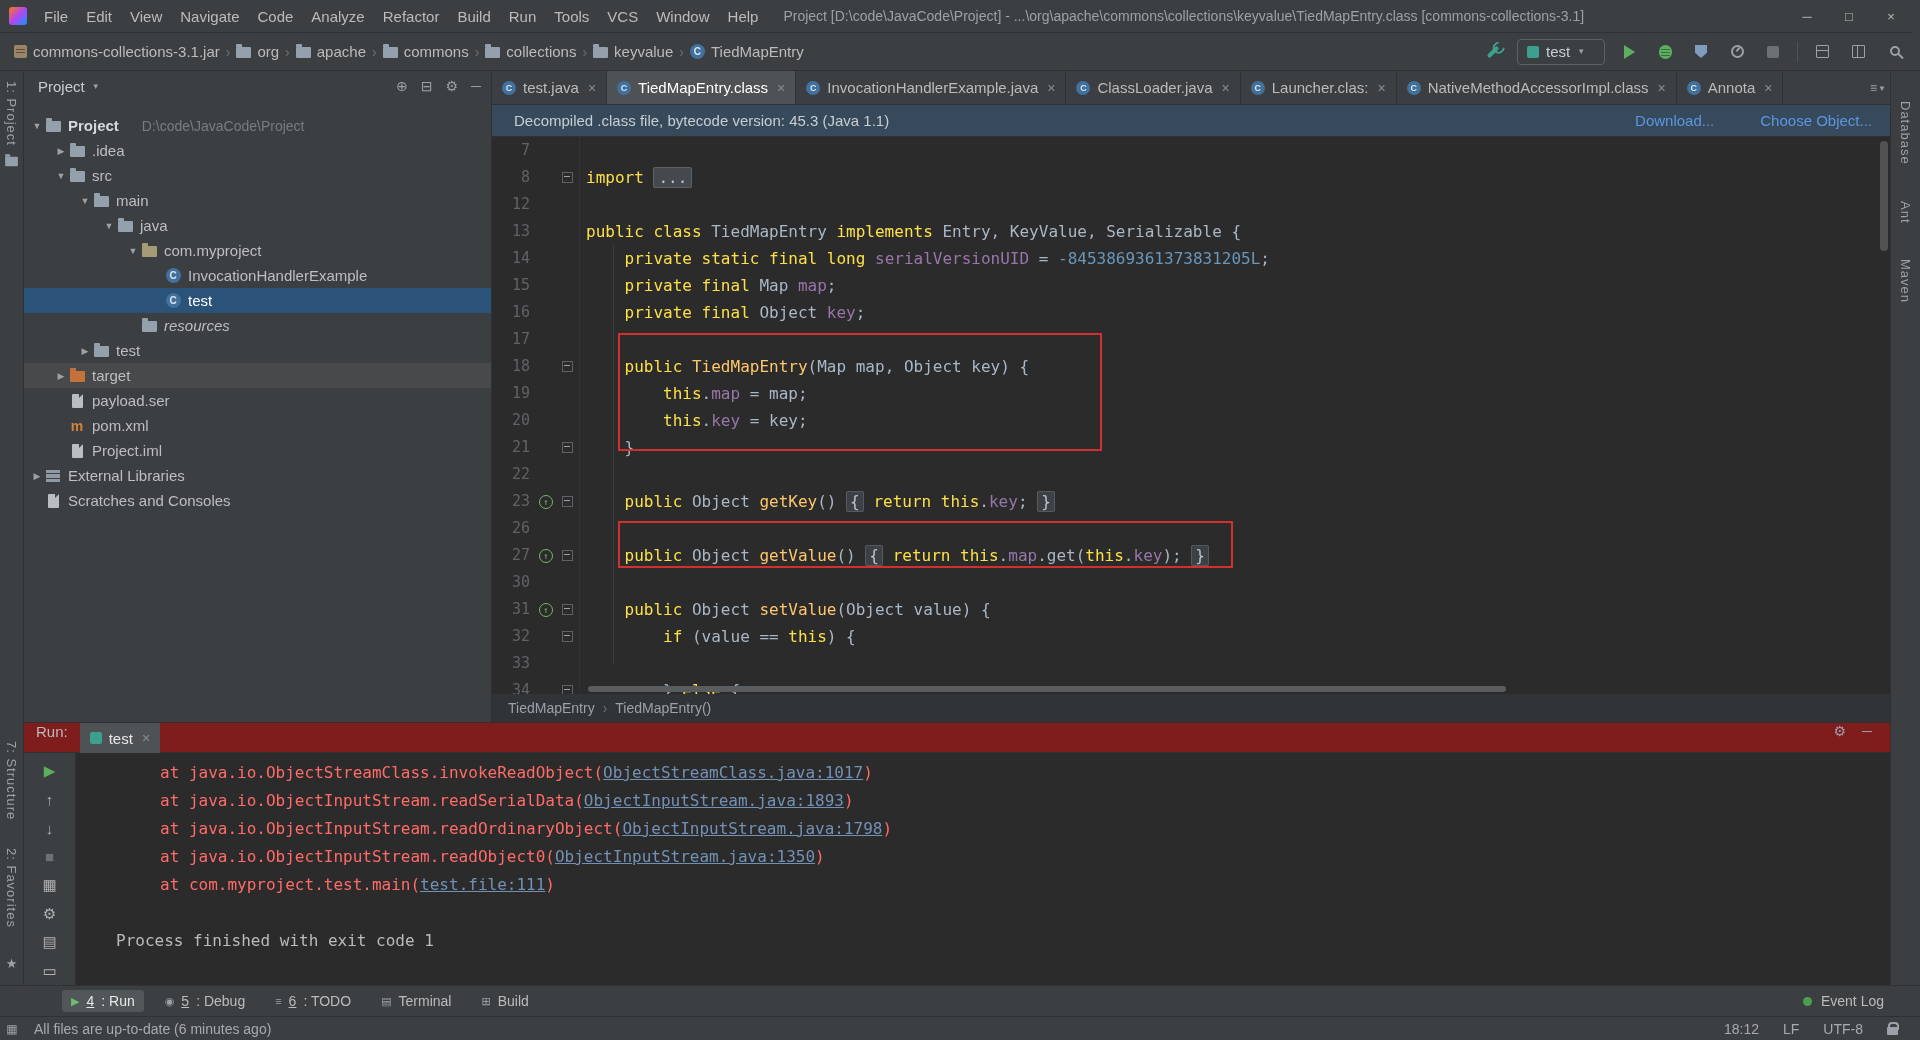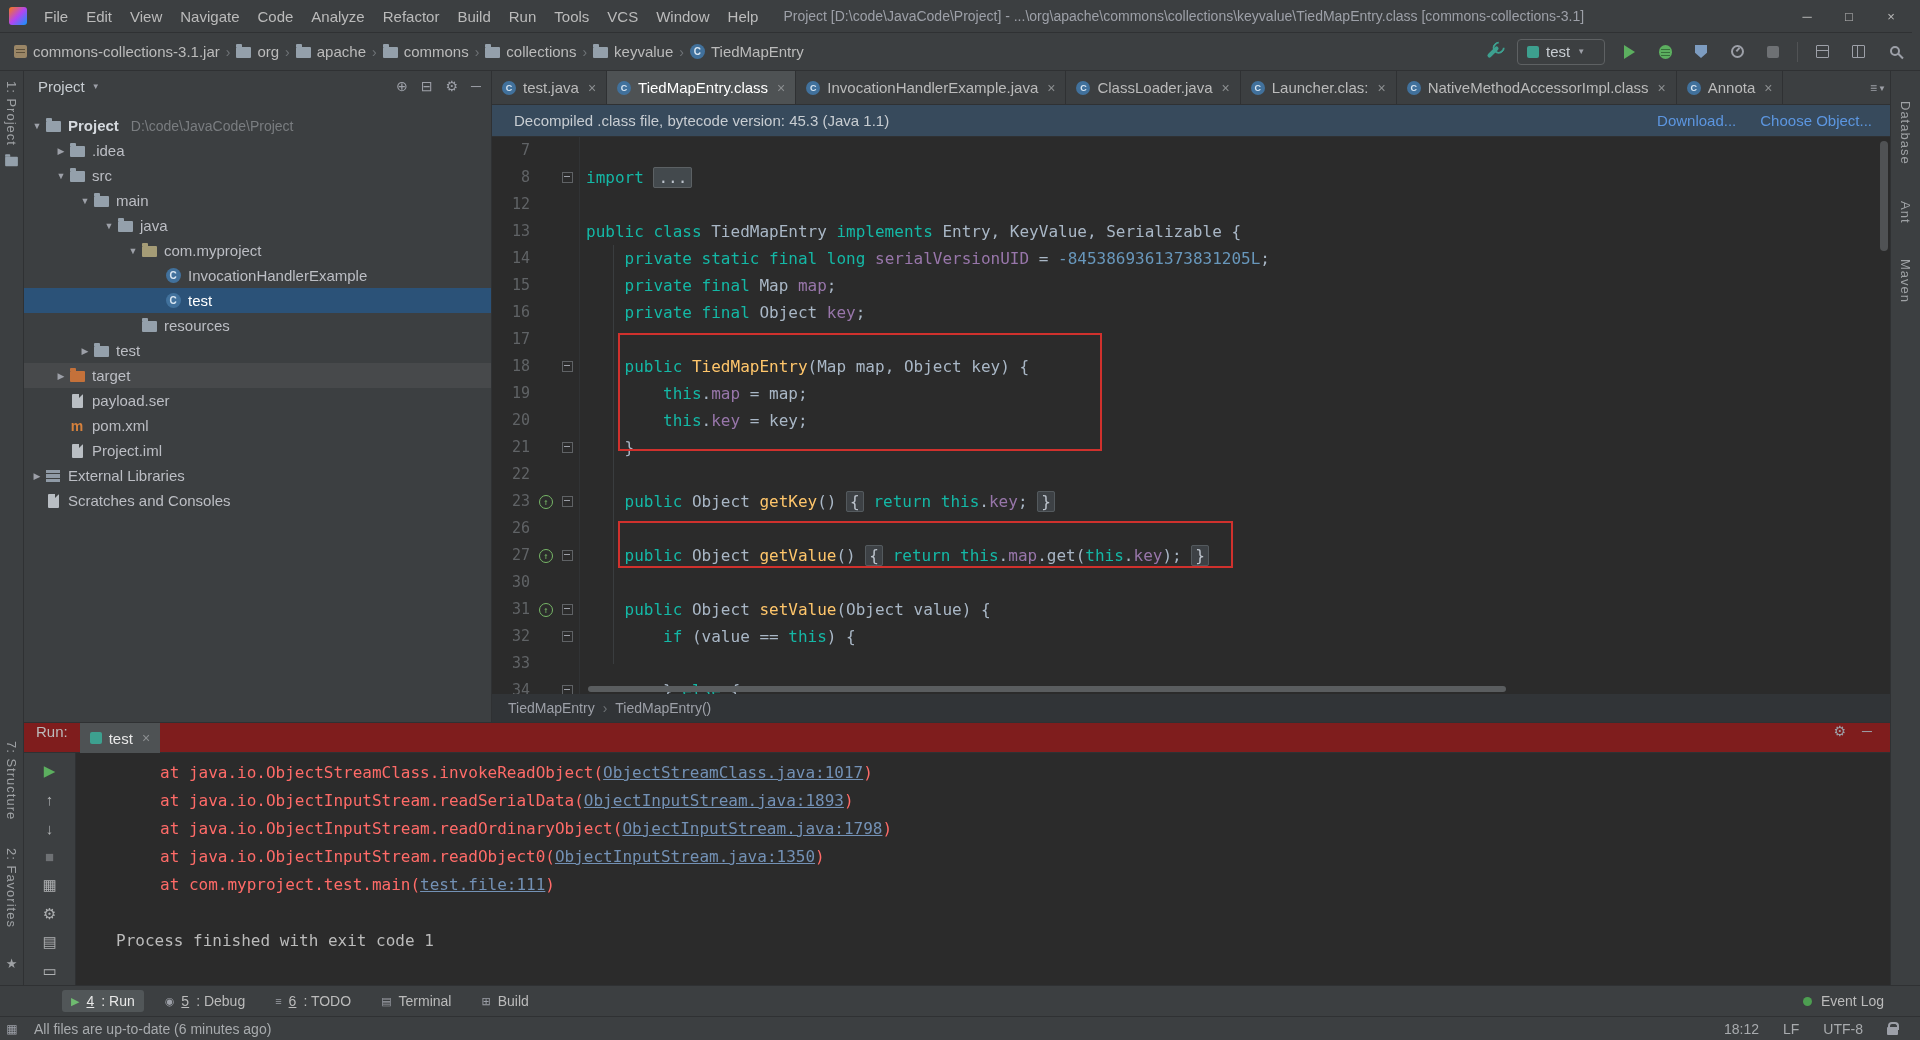--- a/index.html
+++ b/index.html
@@ -74,45 +74,45 @@
   .pp-icons{margin-left:auto;display:flex;gap:13px;color:#9da0a8;font-size:14px;}
   .tree{padding-top:12px;}
   .trow{height:25px;display:flex;align-items:center;cursor:default;white-space:nowrap;}
   .trow.sel{background:#2b5278;}
   .trow.sel .tlabel{color:#ffffff;}
   .trow.hil{background:#47494b;}
   .tarrow{width:14px;flex:none;text-align:center;font-size:9px;color:#9da0a8;}
   .ticon{width:18px;flex:none;display:flex;justify-content:center;}
   .tlabel{margin-left:6px;color:#bcbec4;}
   .tlabel.bold{font-weight:bold;color:#d5d9de;}
-  .thint{margin-left:12px;color:#7a7d80;font-size:14px;}
+  .thint{margin-left:23px;color:#7a7d80;font-size:14px;}
 
   
   .editor{position:absolute;top:71px;left:492px;right:30px;height:651px;background:#2b2b2b;}
   .tabs{height:34px;background:#3c3f41;display:flex;align-items:stretch;position:relative;padding-right:26px;overflow:hidden;border-bottom:1px solid #2f3133;}
   .tab{display:flex;align-items:center;gap:7px;padding:0 10px;border-right:1px solid #2f3133;color:#bbbbbb;white-space:nowrap;}
   .tab.active{background:#4e5254;color:#ffffff;}
   .tab .ic-class{width:14px;height:14px;font-size:9px;}
   .tab-close{color:#8c8f91;font-size:14px;margin-left:2px;}
   .hidden-tabs{position:absolute;right:4px;top:0;height:34px;display:flex;align-items:center;color:#9da0a8;font-size:12px;gap:1px;}
   .banner{height:32px;background:#374a5c;border-bottom:1px solid #2f3133;display:flex;align-items:center;padding:0 18px 0 22px;color:#c8cdd2;}
-  .banner-links{margin-left:auto;display:flex;gap:24px;}
+  .banner-links{margin-left:auto;display:flex;gap:46px;}
   .blink{color:#5c96e0;cursor:pointer;}
 
   .code-viewport{position:absolute;top:66px;left:0;right:0;bottom:28px;overflow:hidden;background:#2b2b2b;}
   .code-line{display:flex;height:27px;line-height:27px;font-family:"DejaVu Sans Mono",monospace;font-size:16px;}
   .ln-num{width:44px;flex:none;text-align:right;padding-right:6px;color:#606366;font-size:15px;}
   .ln-ovr{width:20px;flex:none;display:flex;align-items:center;justify-content:center;}
   .ln-ovr.has-ovr{color:#77b767;}
   .ln-ovr.has-ovr .ovr-ring{width:14px;height:14px;border:1px solid #77b767;border-radius:50%;font-size:9px;line-height:12px;text-align:center;}
   .ln-fold{width:24px;flex:none;position:relative;border-right:1px solid #313335;}
   .ln-fold.has-fold::before{content:"";position:absolute;left:6px;top:8px;width:9px;height:9px;border:1px solid #5f6265;}
   .ln-fold.has-fold::after{content:"";position:absolute;left:8px;top:12px;width:6px;height:1px;background:#9da0a8;}
   .ln-text{white-space:pre;padding-left:6px;color:#a9b7c6;}
-  .tok-kw{color:#14b8a6;}
+  .tok-kw{color:#fde047;}
   .tok-pln{color:#a9b7c6;}
   .tok-fld{color:#9876aa;}
   .tok-num{color:#6897bb;}
   .tok-str{color:#6a8759;}
   .tok-mth{color:#ffc66b;}
   .tok-fd{background:#43494d;border:1px solid #5c6164;border-radius:2px;padding:0 4px;color:#bcc3cc;}
   .tok-fbr{background:#3d4145;border:1px solid #545a5e;border-radius:2px;padding:0 3px;color:#bcc3cc;}
   .indent-guide{position:absolute;left:121px;top:108px;bottom:30px;width:1px;background:#3a3d3f;}
 
   .anno{position:absolute;border:2px solid #d0312d;pointer-events:none;}
@@ -333,21 +333,21 @@
         </span>
         <span class="tlabel">InvocationHandlerExample</span>
       </div>
       <div class="trow sel" style="padding-left: 126px;">
         <span class="tarrow"></span>
         <span class="ticon">
           <span class="ic ic-class">C</span>
         </span>
         <span class="tlabel">test</span>
       </div>
-      <div class="trow" style="padding-left: 102px;">
+      <div class="trow" style="padding-left: 102px; font-style: italic;">
         <span class="tarrow"></span>
         <span class="ticon">
           <span class="ic ic-folder"></span>
         </span>
         <span class="tlabel">resources</span>
       </div>
       <div class="trow" style="padding-left: 54px;">
         <span class="tarrow">▶</span>
         <span class="ticon">
           <span class="ic ic-folder"></span>

